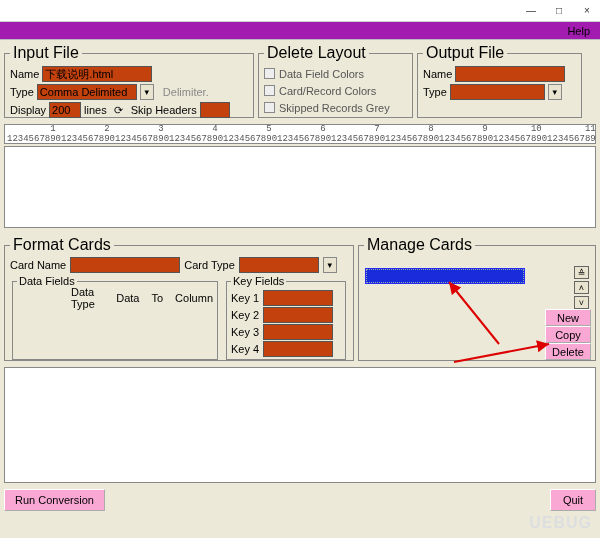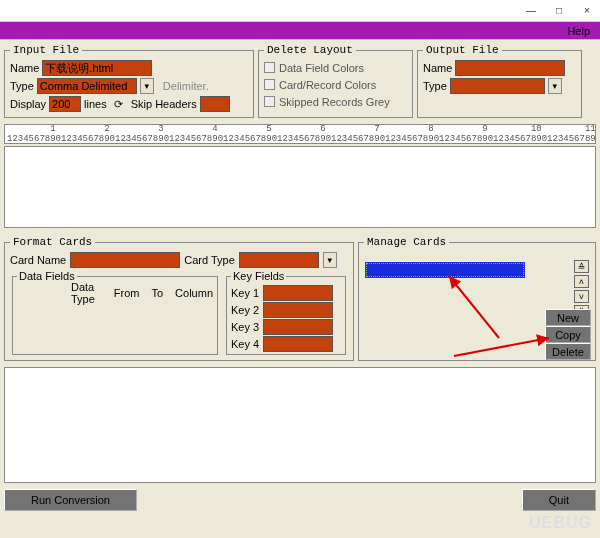--- a/index.html
+++ b/index.html
@@ -50,22 +50,21 @@
   }
 
   fieldset.grp {
     border: 1px solid #888;
     margin: 0;
     padding: 3px 5px 5px 5px;
     background: #ece9d8;
   }
   fieldset.grp > legend {
     padding: 0 3px;
-    font-size: 11px;
-    font-family: Liberation Mono, monospace;
+    font-size: 16px;
   }
 
   .row1 {
     display: flex;
     gap: 4px;
   }
   .row1 > fieldset:nth-child(1){ flex: 0 0 250px; height:74px; }
   .row1 > fieldset:nth-child(2){ flex: 0 0 155px; height:74px; }
   .row1 > fieldset:nth-child(3){ flex: 0 0 165px; height:74px; }
 
@@ -151,21 +150,21 @@
     background:#e8e4d0;
     display:flex; align-items:center; justify-content:center;
     font-size:9px;
   }
   .mngBtns{
     position:absolute; right:4px; bottom:0px;
     display:flex; flex-direction:column; gap:0px;
   }
   .btn3d{
     border:1px outset #fff;
-    background:#737373;
+    background:#f9a8d4;
     height:17px; min-width:46px;
     font:inherit;
     padding:0 6px;
     text-align:center;
   }
 
   .arrow{
     position:absolute; pointer-events:none;
   }
 
@@ -174,21 +173,21 @@
     height:116px;
     border:1px solid #888;
     background:#fff;
   }
   .runrow{
     margin-top:6px;
     display:flex;
     justify-content:space-between;
     align-items:center;
   }
-  .runrow .btn3d{ height:22px; padding:0 26px;}
+  .runrow .btn3d{ height:22px; padding:0 10px;}
 
   .watermark{
     position:absolute;
     right:8px; bottom:6px;
     font-weight:bold;
     font-size:16px;
     color:#dcdedf;
     letter-spacing:1px;
     font-family: Arial, sans-serif;
     pointer-events:none;
@@ -280,21 +279,21 @@
           <input class="txt" style="width: 110px;" value="">
           <label>Card Type</label>
           <input class="txt" style="width: 80px;" value="">
           <span class="downbtn">▾</span>
         </div>
         <div class="dflex">
           <fieldset class="sub dfields">
             <legend>Data Fields</legend>
             <div class="frow" style="gap:12px; padding-left:6px;margin-left:48px;">
               <span>Data Type</span>
-              <span>From</span>
+              <span>Data</span>
               <span>To</span>
               <span>Column</span>
             </div>
           </fieldset>
           <fieldset class="sub kfields">
             <legend>Key Fields</legend>
             <div class="kfrow">
                 <label>Key 1</label>
                 <input class="txt" value="" style="">
               </div>

